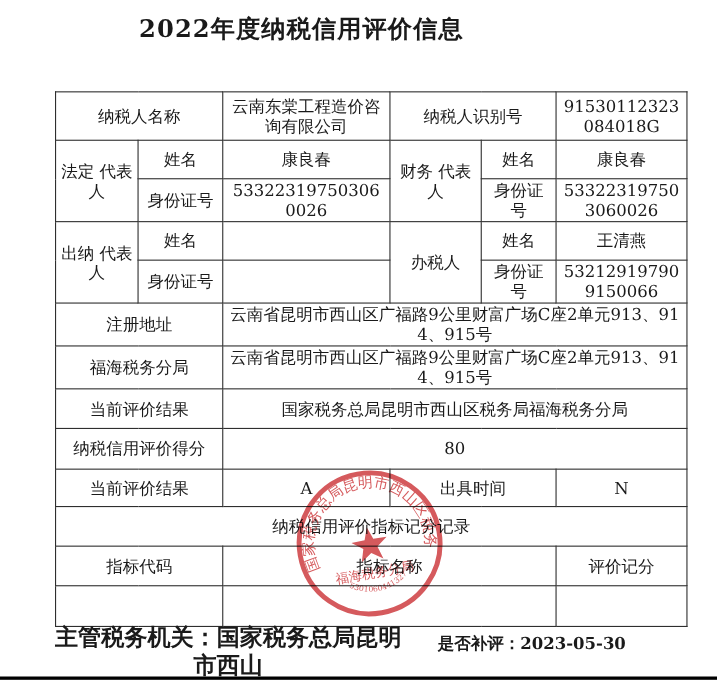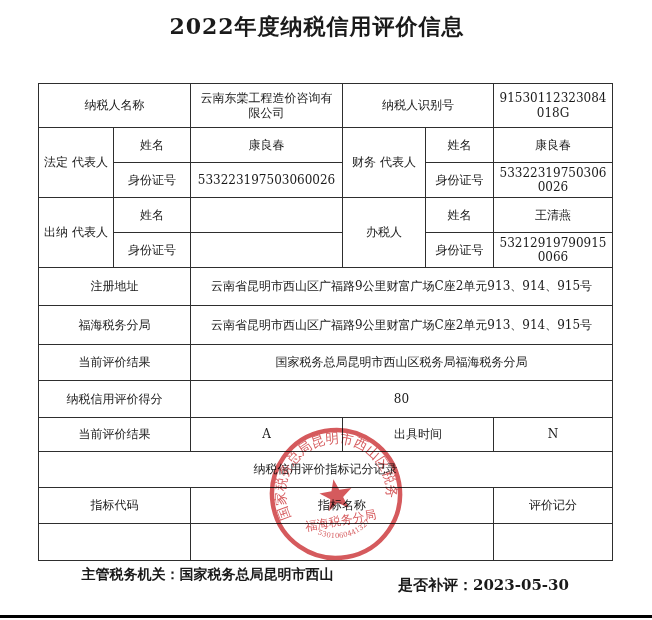--- a/index.html
+++ b/index.html
@@ -2,35 +2,35 @@
 <html><head>
 <meta charset="utf-8">
 <style>
   html,body{margin:0;padding:0;}
   body{
     width:652px;height:620px;position:relative;background:#ffffff;
     font-family:"DejaVu Serif","Liberation Serif",serif;color:#1a1a1a;overflow:hidden;
   }
   .title{
     position:absolute;top:12px;left:0;width:548px;text-align:center;
-    font-size:22px;font-weight:bold;letter-spacing:1px;margin-left:43px;
+    font-size:22px;font-weight:bold;letter-spacing:1px;
   }
   table.doc{
-    position:absolute;left:38px;top:83px;width:574px;
-    border-collapse:collapse;table-layout:fixed;font-size:12px;line-height:1.2;
+    position:absolute;left:50px;top:83px;width:574px;
+    border-collapse:collapse;table-layout:fixed;font-size:15px;line-height:1.2;
   }
   table.doc td{
     border:1.5px solid #2e2e2e;text-align:center;vertical-align:middle;
     padding:1px 4px;word-break:break-all;
   }
   tr.rh44{height:44px}tr.rh35{height:35px}tr.rh38{height:38px}tr.rh39{height:39px}
   tr.rh36{height:36px}tr.rh37{height:37px}tr.rh34{height:34px}
   .footer-left{
     position:absolute;left:40px;top:566px;width:335px;text-align:center;
-    font-size:14px;font-weight:bold;line-height:1.25;
+    font-size:21px;font-weight:bold;line-height:1.25;
   }
   .footer-right{
     position:absolute;left:398px;top:576px;width:220px;
     font-size:15px;font-weight:bold;
   }
   .bottom-line{
     position:absolute;left:0;top:615px;width:652px;height:3px;background:#000;
   }
   .seal{
     position:absolute;left:266px;top:424px;width:140px;height:140px;

